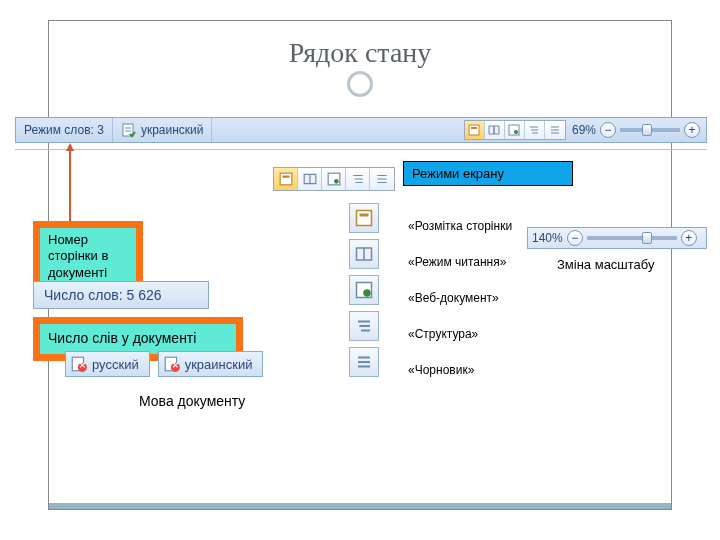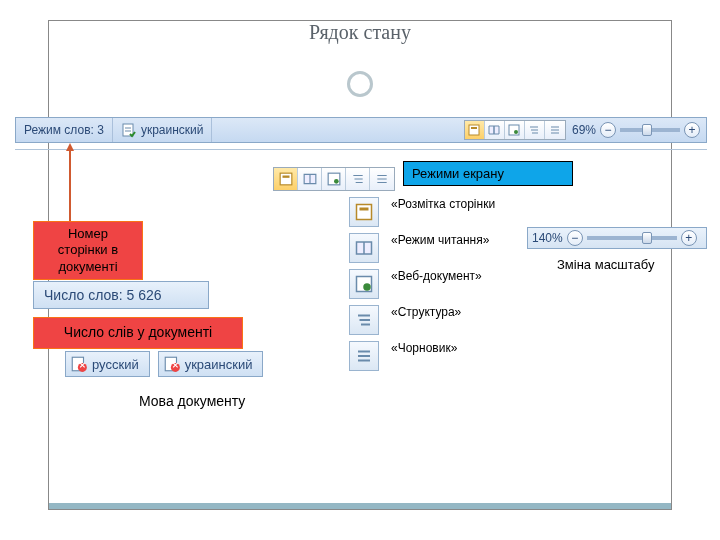--- a/index.html
+++ b/index.html
@@ -22,24 +22,24 @@
   }
   .bottom-accent {
     position: absolute;
     left: 0; right: 0; bottom: 0;
     height: 6px;
     background: #94b7c4;
   }
 
   .title {
     position: absolute;
-    left: 0; right: 0; top: 0;
+    left: 0; right: 0; top: 16px;
     text-align: center;
     font-family: "Times New Roman", serif;
-    font-size: 20px;
+    font-size: 28px;
     color: #5a626a;
   }
   .ring {
     position: absolute;
     left: 50%; top: 50px;
     transform: translateX(-50%);
     width: 26px; height: 26px;
     border: 3px solid #b9c7cd;
     border-radius: 50%;
   }
@@ -127,26 +127,25 @@
     width: 170px;
     border: 1px solid #000;
     padding: 4px 8px;
     font-size: 13px;
     background: #0ea5e9;
   }
 
   
   .box {
     position: absolute;
-    border: 1px solid #f97316;
-    background: #ef4444;
+    border: 7px solid #f97316;
+    background: #5eead4;
     padding: 4px 8px;
     font-size: 13px;
     line-height: 1.25;
-    text-align: center;
   }
   .box-pagenum { left: -16px; top: 200px; width: 110px; }
   .box-wordcount-label { left: -16px; top: 296px; width: 210px; font-size: 14px; padding: 6px 8px; }
 
   
   .chip {
     position: absolute;
     left: -16px; top: 260px;
     width: 176px; height: 28px;
     background: linear-gradient(#e8f1fb,#cfe0f3);
@@ -178,21 +177,21 @@
     font-size: 14px;
   }
 
   
   .modes {
     position: absolute;
     left: 300px; top: 176px;
     width: 260px;
   }
   .mode-row {
-    display: flex; align-items: flex-start; gap: 12px;
+    display: flex; align-items: flex-end; gap: 29px;
     height: 36px;
   }
   .mode-icon {
     width: 30px; height: 30px;
     background: linear-gradient(#f5f9fe,#dbe7f4);
     border: 1px solid #9ab4cf;
     display: flex; align-items: center; justify-content: center;
   }
   .mode-text { font-size: 12px; }
 

